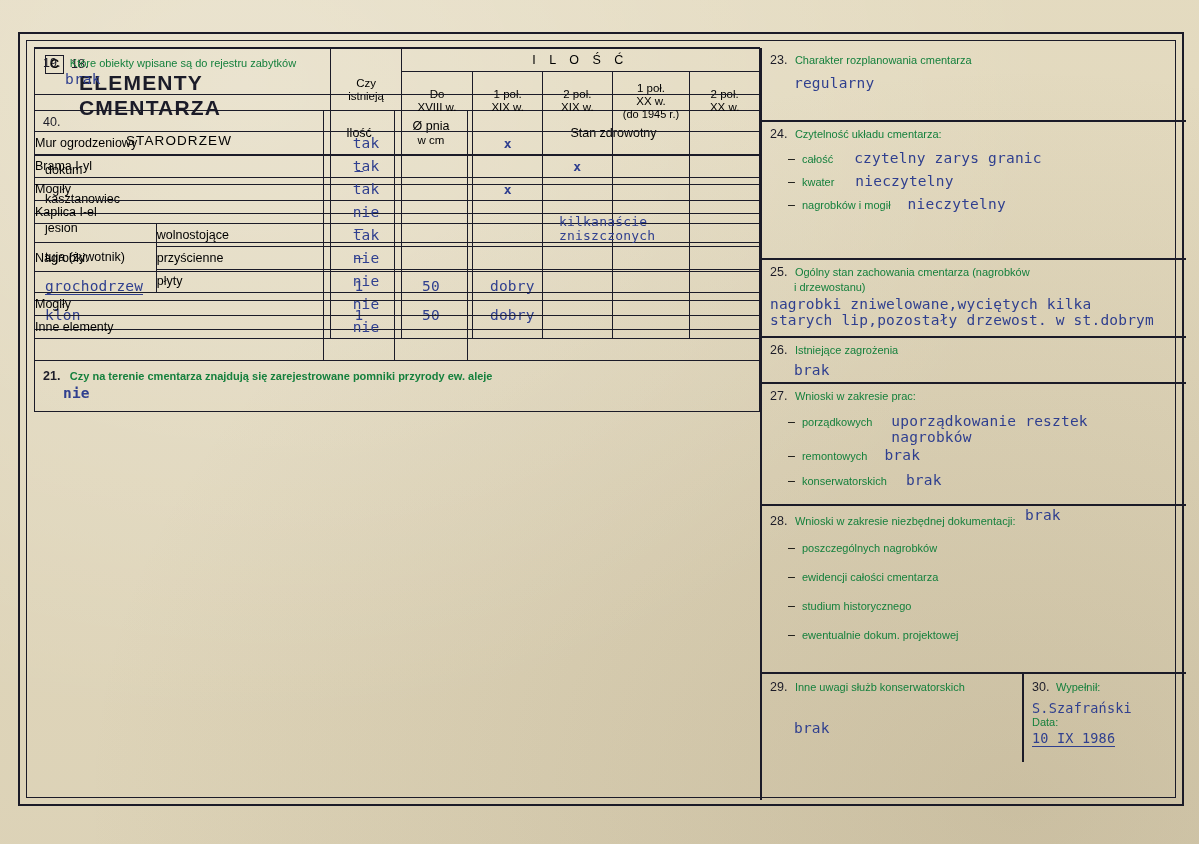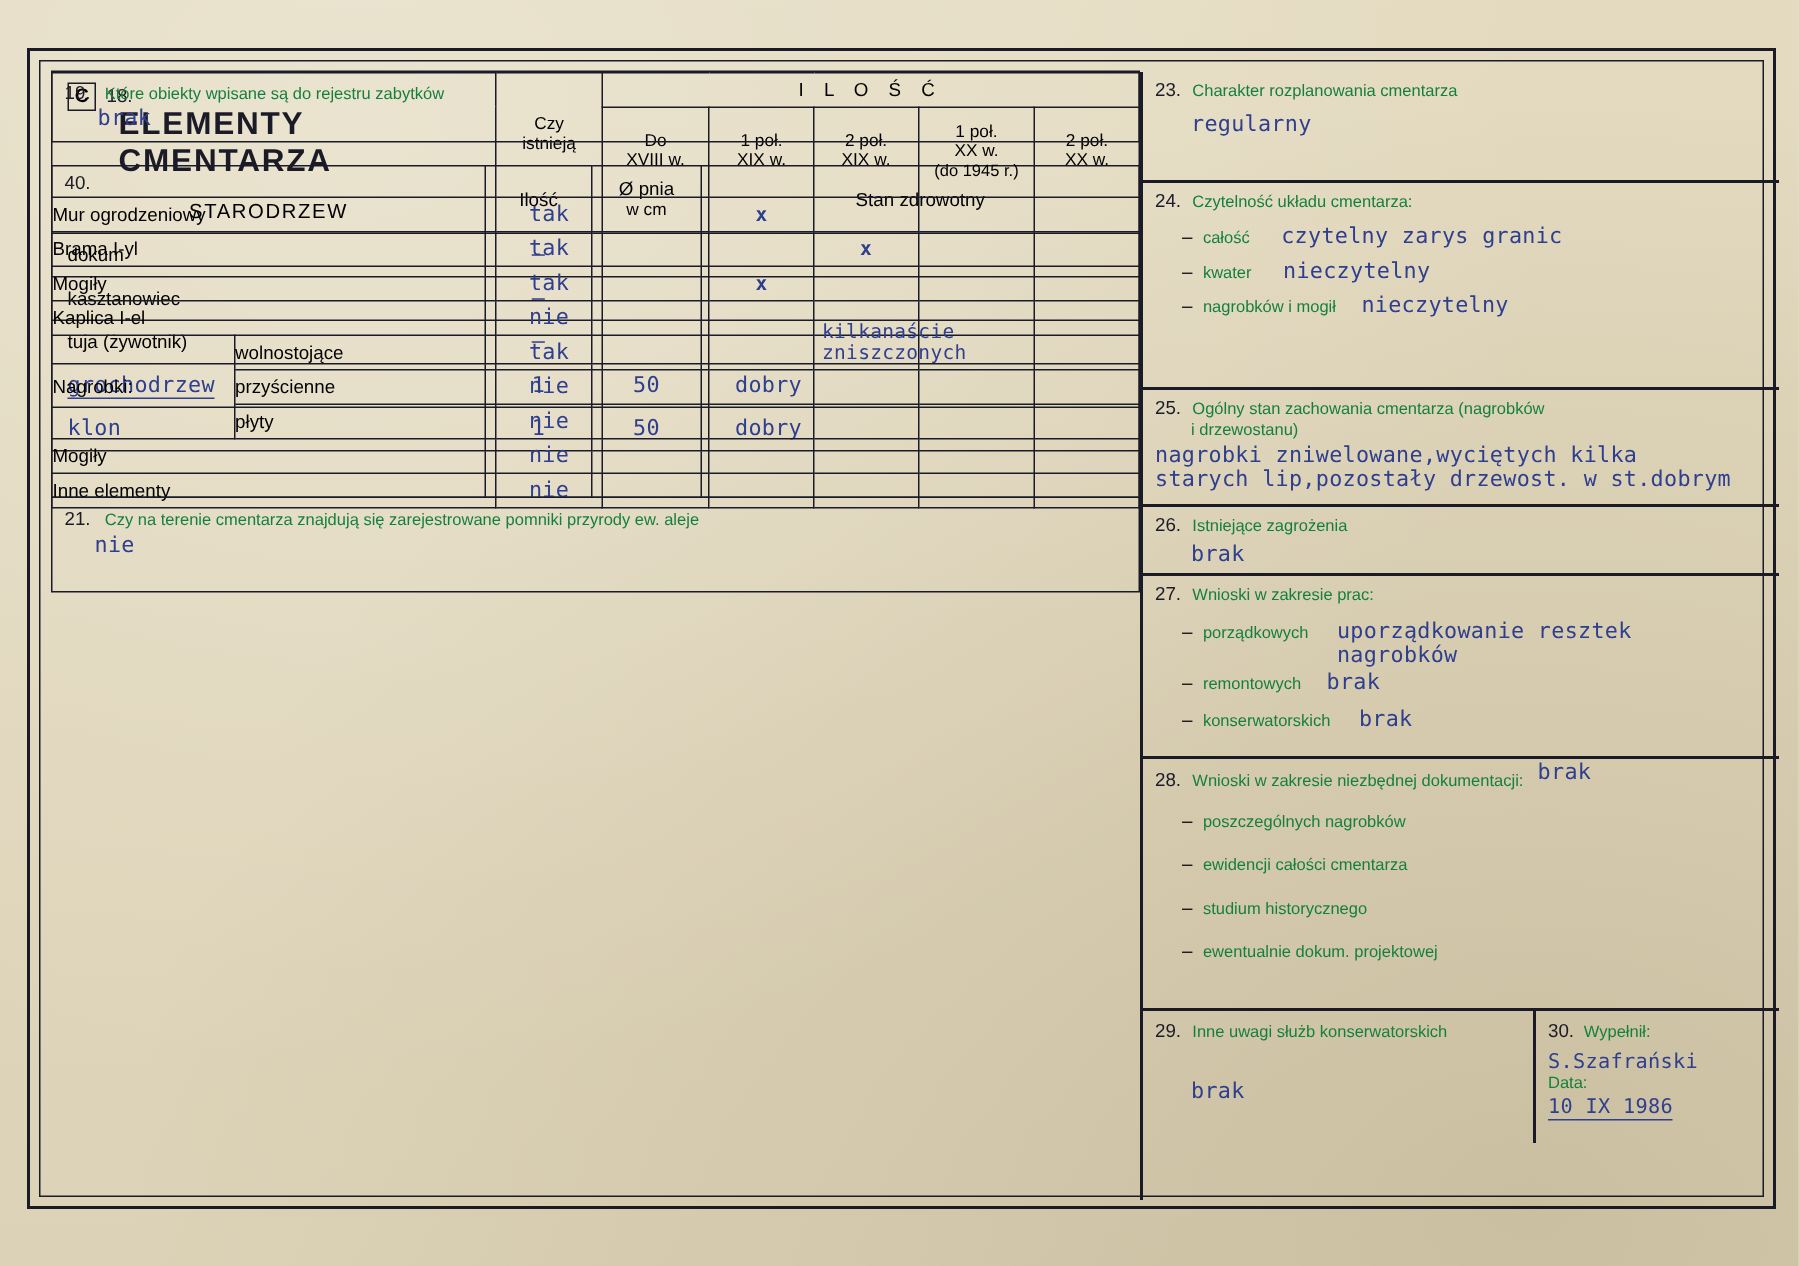--- a/index.html
+++ b/index.html
@@ -88,21 +88,21 @@
   .b19 .l1{position:absolute;left:8px;top:4px;}
 
   
   .t20{width:726px;}
   .t20 td{border:1px solid #1b1b28;padding:0;font-weight:normal;vertical-align:middle;}
   .t20 .hc{text-align:center;font-size:12.5px;line-height:1.15;}
   .t20 .rl{padding:2px 10px;font-size:12.5px;height:24px;}
   .t20 .cc{text-align:center;}
 
   
-  .b21{width:726px;height:64px;}
+  .b21{width:726px;height:52px;font-weight:bold;}
   .b22{width:726px;height:52px;}
   .bq .l1{position:absolute;left:8px;top:5px;}
   .bq .h1{position:absolute;left:28px;top:24px;}
 
   
   .rc{
     border-bottom:2px solid #1b1b28;
     position:relative;
     box-sizing:border-box;
     padding:5px 8px 6px 8px;
@@ -208,21 +208,21 @@
         <td class="valcell"><span class="hand x"></span></td>
       </tr>
 
       <tr>
         <td class="rowlbl" rowspan="3" style="width:118px;">Nagrobki:</td>
         <td class="rowlbl" style="width:170px;">wolnostojące</td>
         <td class="valcell"><span class="hand">tak</span></td>
         <td class="valcell"><span class="hand x"></span></td>
         <td class="valcell"><span class="hand x"></span></td>
         <td class="valcell" style="position:relative;overflow:visible;">
-          <span class="hand small" style="position:absolute;left:5px;top:-9px;width:160px;text-align:left;line-height:1.05;white-space:pre-line;">kilkanaście zniszczonych</span>
+          <span class="hand small" style="position:absolute;left:16px;top:-9px;width:160px;text-align:left;line-height:1.05;white-space:pre-line;">kilkanaście zniszczonych</span>
         </td>
         <td class="valcell"><span class="hand x"></span></td>
         <td class="valcell"><span class="hand x"></span></td>
       </tr>
       <tr>
         <td class="rowlbl">przyścienne</td>
         <td class="valcell"><span class="hand">nie</span></td>
         <td class="valcell"><span class="hand x"></span></td>
         <td class="valcell"><span class="hand x"></span></td>
         <td class="valcell"><span class="hand x"></span></td>
@@ -286,20 +286,26 @@
       </tr>
 
       <tr>
         <td class="rl">dokum</td>
         <td class="cc"><span class="hand">–</span></td>
         <td class="cc"><span class="hand"></span></td>
         <td class="rl"><span class="hand" style="margin-left:12px;"></span></td>
       </tr>
       <tr>
         <td class="rl">kasztanowiec</td>
+        <td class="cc"><span class="hand">–</span></td>
+        <td class="cc"><span class="hand"></span></td>
+        <td class="rl"><span class="hand" style="margin-left:12px;"></span></td>
+      </tr>
+      <tr>
+        <td class="rl">jesion</td>
         <td class="cc"><span class="hand">–</span></td>
         <td class="cc"><span class="hand"></span></td>
         <td class="rl"><span class="hand" style="margin-left:12px;"></span></td>
       </tr>
       <tr>
         <td class="rl">tuja (żywotnik)</td>
         <td class="cc"><span class="hand">–</span></td>
         <td class="cc"><span class="hand"></span></td>
         <td class="rl"><span class="hand" style="margin-left:12px;"></span></td>
       </tr>

